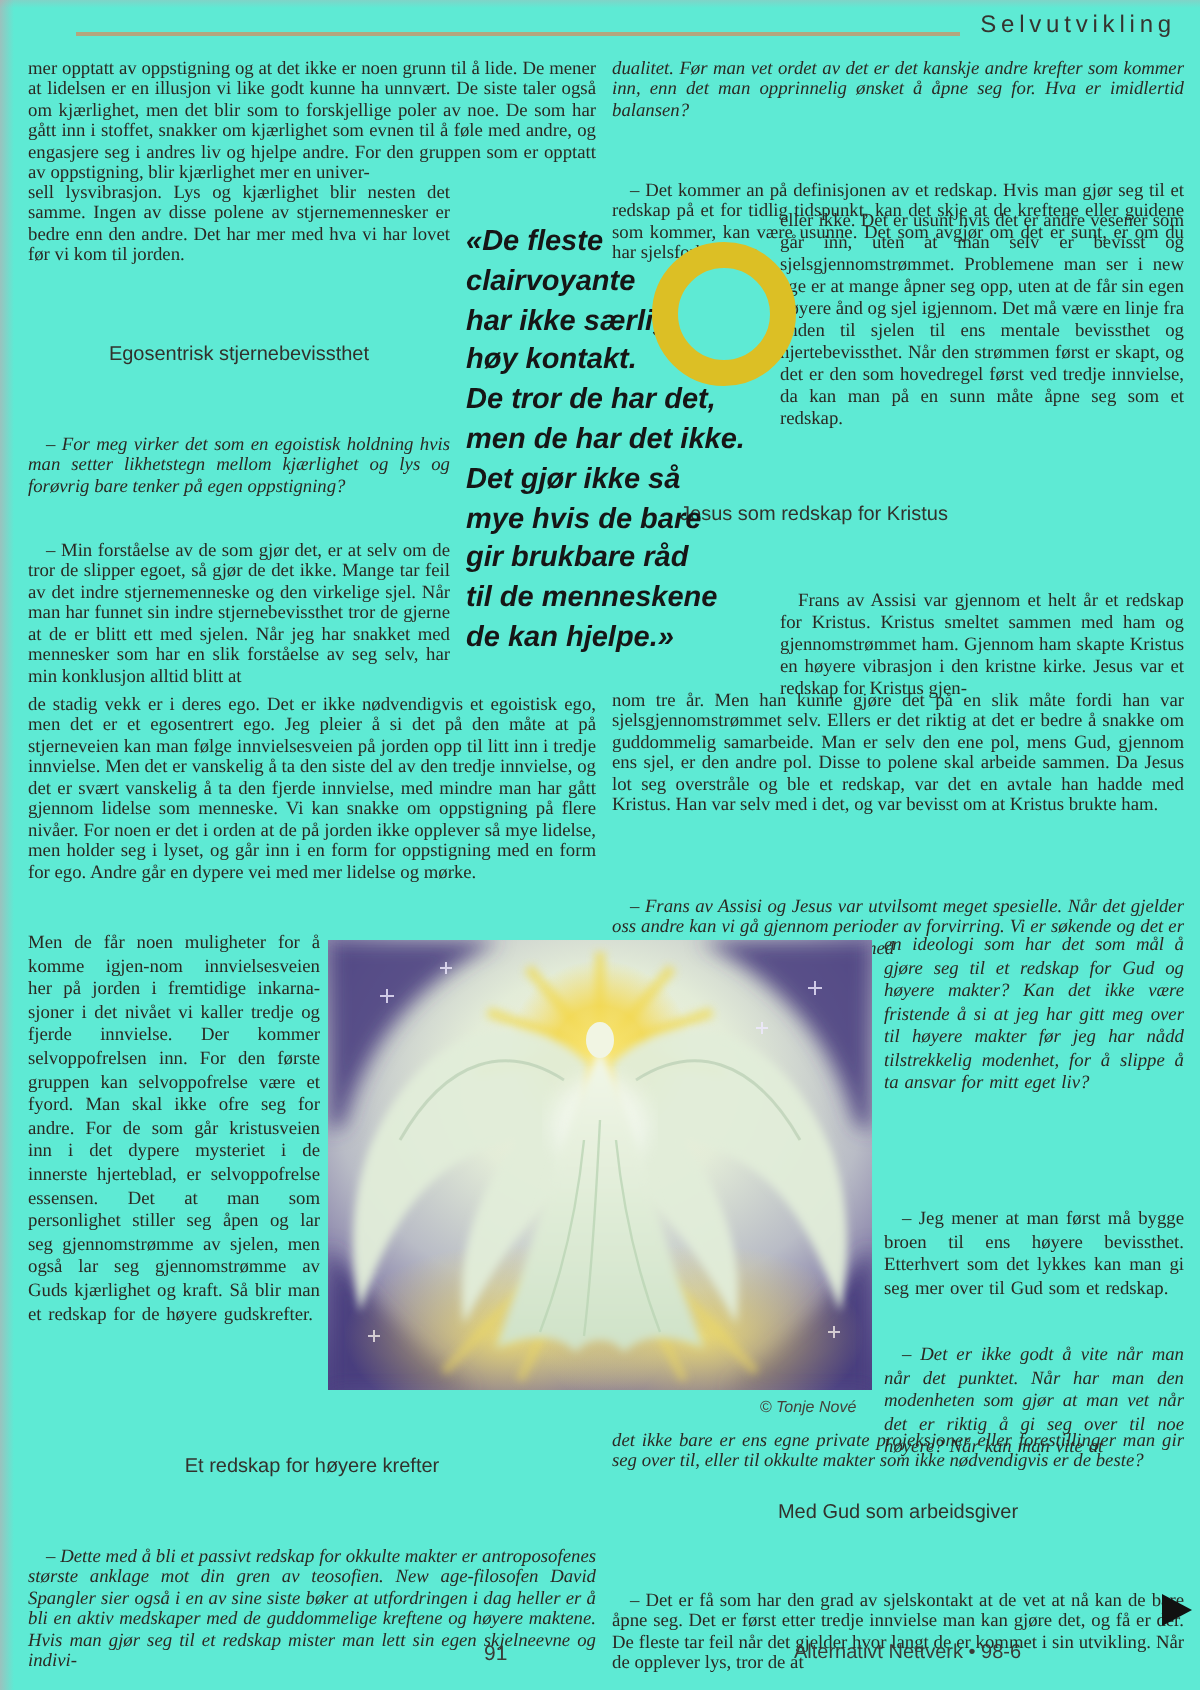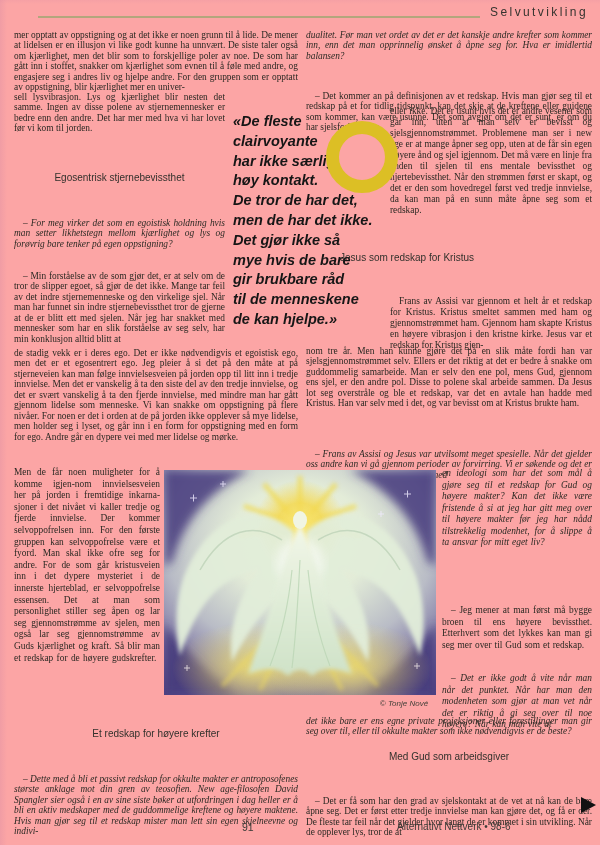--- a/index.html
+++ b/index.html
@@ -1,18 +1,18 @@
 <!DOCTYPE html>
 <html lang="no"><head>
 <meta charset="utf-8">
 <style>
   html,body{margin:0;padding:0;background:#888;}
   .page{
     position:relative; width:600px; height:845px; overflow:hidden;
-    background:#fca5a5;
+    background:#5eead4;
     font-family:"Liberation Serif","DejaVu Serif",serif;
   }
   .edge-left{position:absolute;left:0;top:0;width:7px;height:845px;
     background:linear-gradient(to right,rgba(226,146,164,.45),rgba(226,146,164,0));}
   .edge-top{position:absolute;left:0;top:0;width:600px;height:4px;
     background:linear-gradient(to bottom,rgba(226,146,164,.25),rgba(226,146,164,0));}
   .rule{position:absolute;left:38px;top:16px;width:442px;height:1.5px;background:#B3A67D;}
   .section-label{position:absolute;top:5px;right:12px;
     font-family:"Liberation Sans",sans-serif;font-size:12px;letter-spacing:2.4px;color:#35342F;}
   .col{position:absolute;top:30px;height:800px;}

